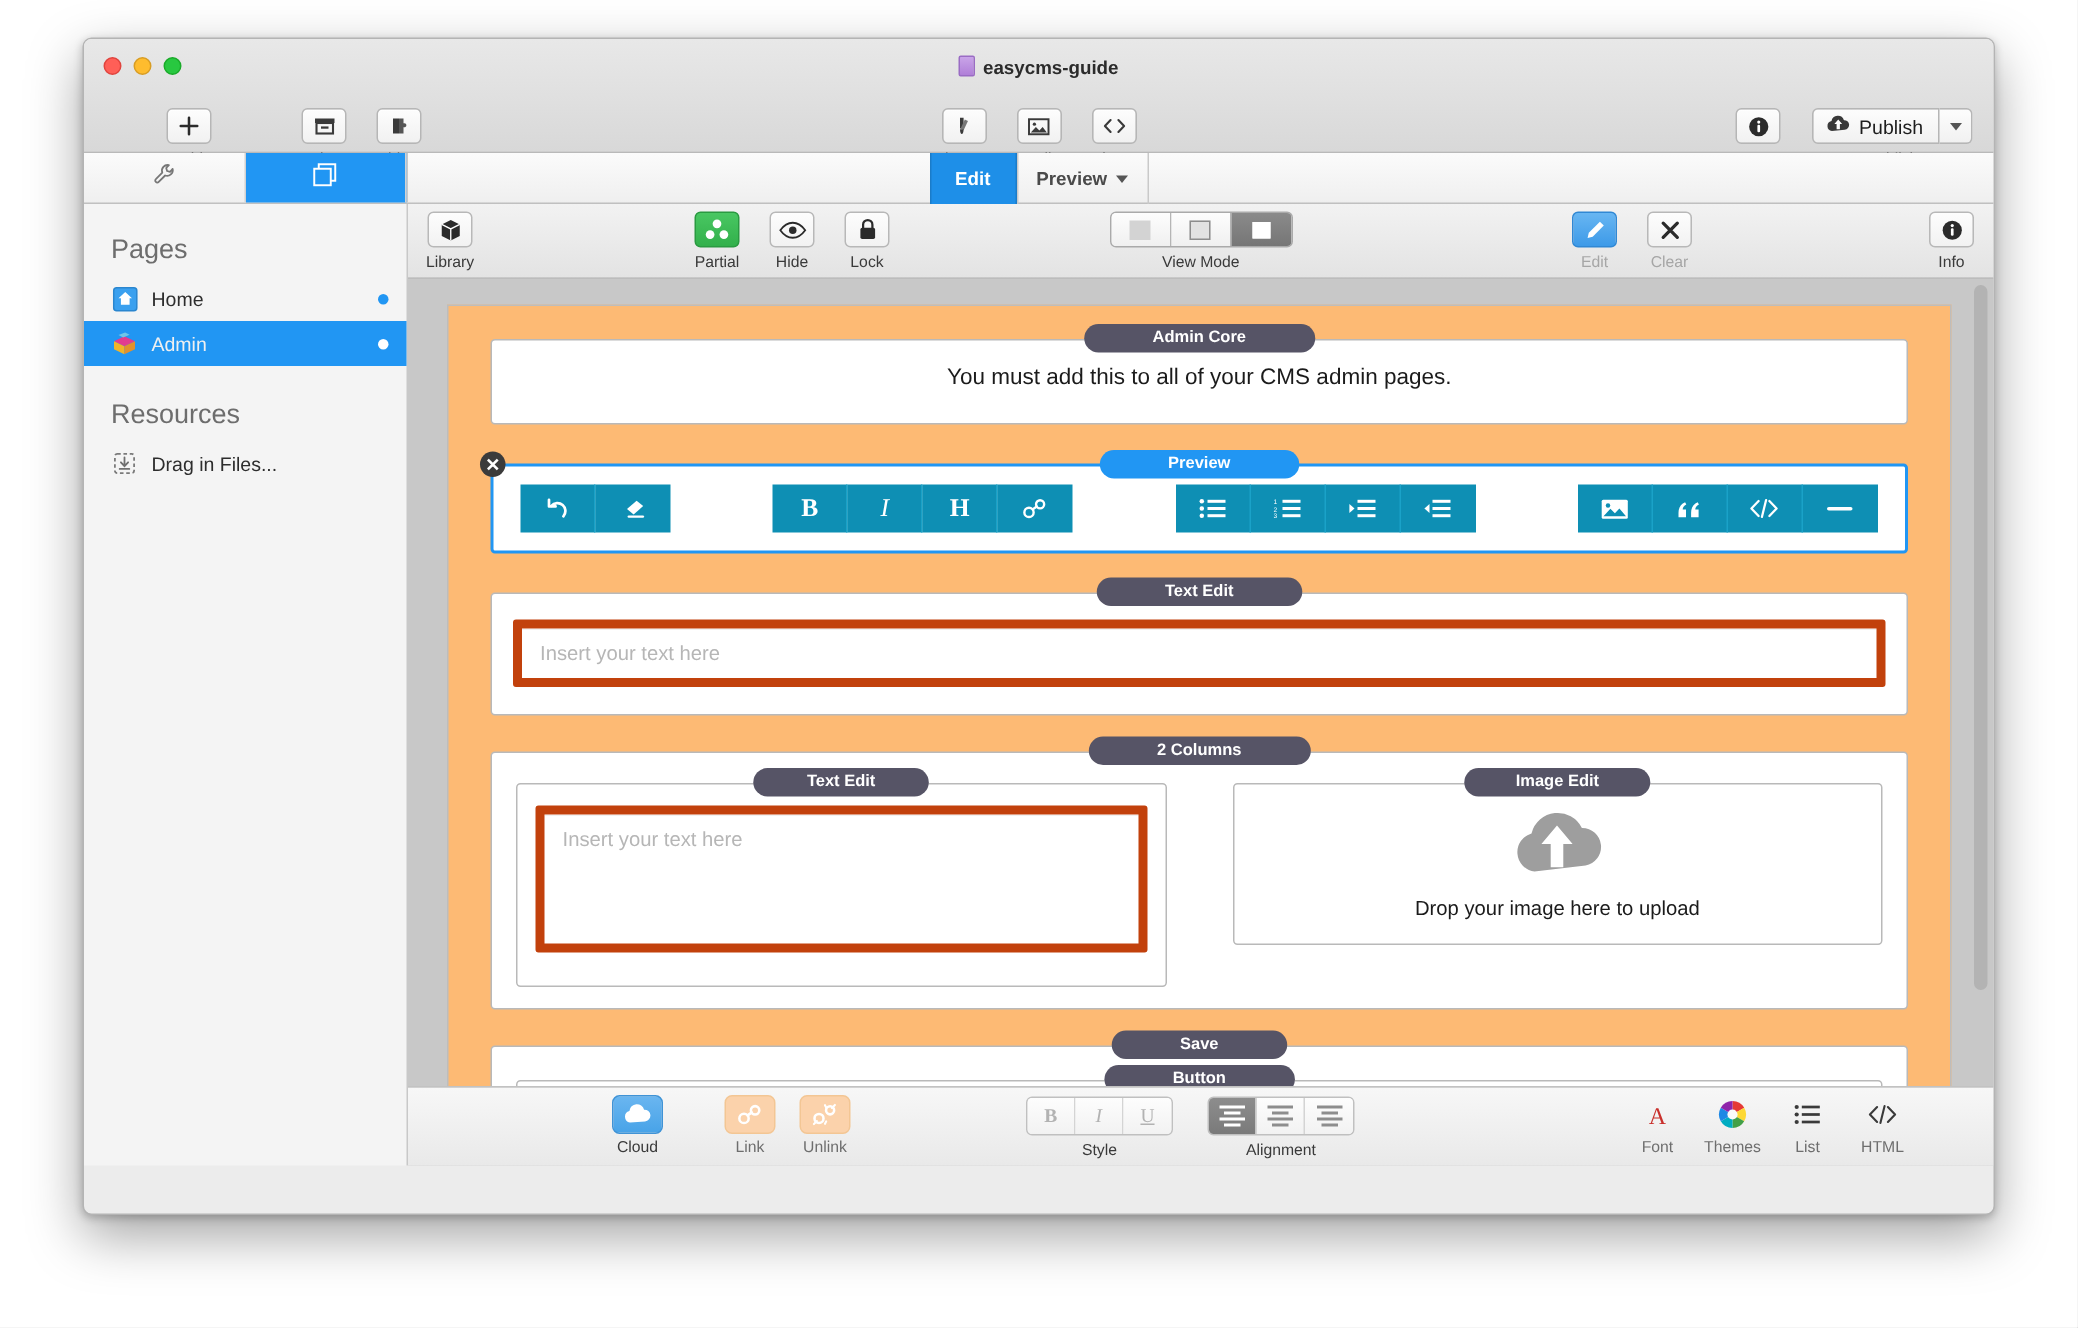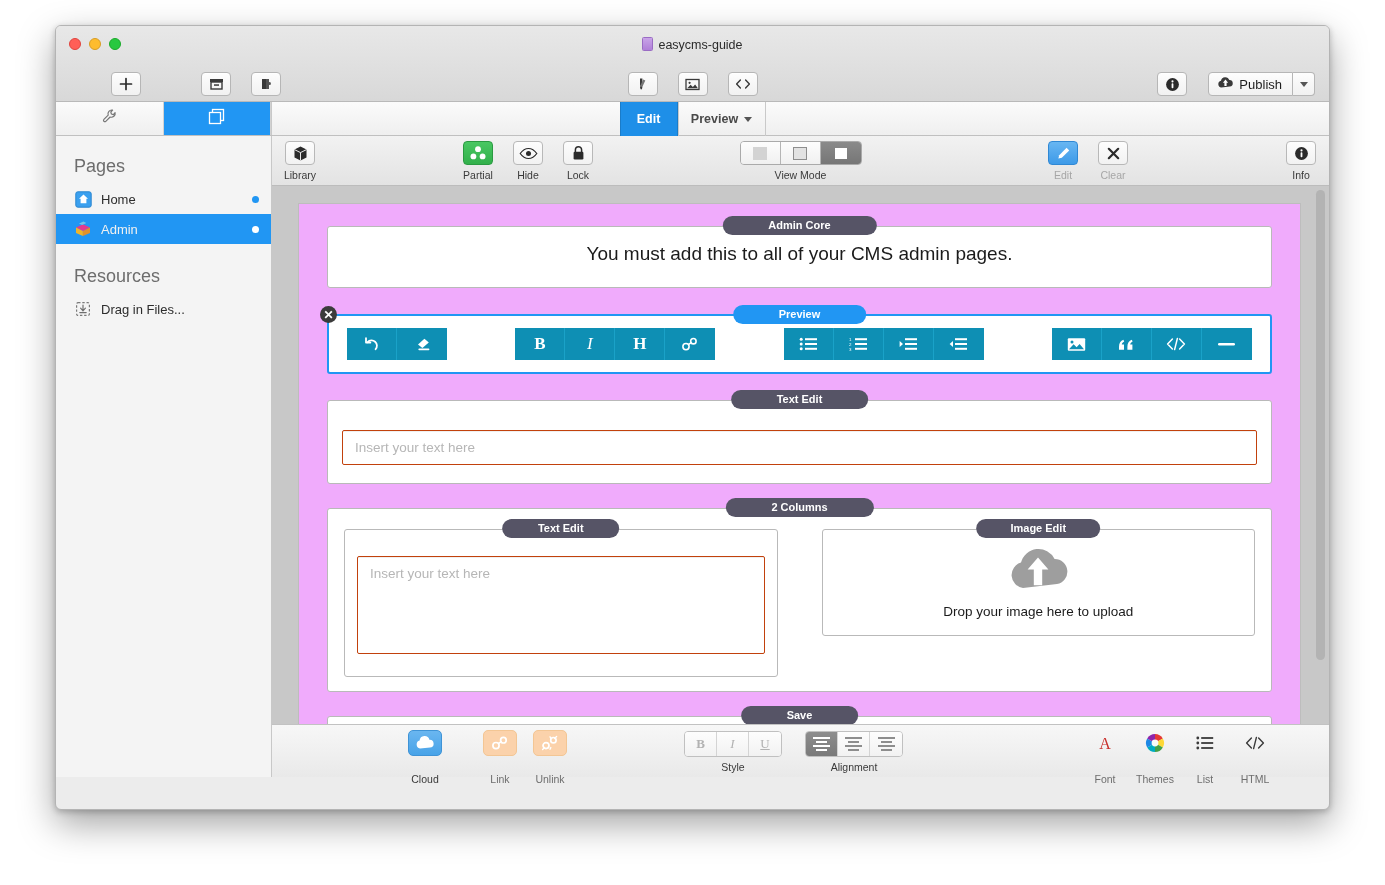--- a/index.html
+++ b/index.html
@@ -29,21 +29,21 @@
     border-bottom: 1px solid #b9b9b9;
   }
   .traffic { position: absolute; left: 13px; top: 12px; display: flex; gap: 8px; }
   .tl { width: 12px; height: 12px; border-radius: 50%; }
   .tl.red    { background: #ff5f57; border: 1px solid #e0443e; }
   .tl.yellow { background: #febc2e; border: 1px solid #d89d24; }
   .tl.green  { background: #28c840; border: 1px solid #1aab29; }
 
   .doctitle {
     position: absolute; left: 0; right: 0; top: 11px;
-    text-align: center; font-size: 12.5px; color: #2b2b2b; font-weight: 400;
+    text-align: center; font-size: 12.5px; color: #2b2b2b; font-weight: 700;
   }
   .doctitle .docicon {
     display: inline-block; width: 11px; height: 14px; vertical-align: -2px;
     margin-right: 5px; border-radius: 1.5px;
     background: linear-gradient(#c9a4e8, #b07fd8);
     border: 1px solid #9a6cc4;
   }
 
   .tbgroup { position: absolute; display: flex; gap: 2px; align-items: flex-start; }
   .tbitem { width: 48px; text-align: center; cursor: default; }
@@ -152,21 +152,21 @@
   .segbtn.on { background: linear-gradient(#8a8a8a,#767676); }
   .sq { width: 14px; height: 13px; }
   .sq.plain { background: #d3d3d3; }
   .sq.outline { background: #e2e2e2; border: 1px solid #8d8d8d; }
   .sq.white { background: #fff; border: 1px solid #fff; width: 12px; height: 11px; }
 
   
   .canvasarea { flex: 1; position: relative; overflow: hidden; background: #c8c8c8; }
   .page {
     position: absolute; left: 26px; top: 17px; width: 1003px; height: 560px;
-    background: #f0abfc; border: 1px solid #bdbdbd;
+    background: #fdba74; border: 1px solid #bdbdbd;
   }
   .vscroll {
     position: absolute; right: 4px; top: 4px; width: 9px; bottom: 4px;
   }
   .vthumb { position: absolute; top: 0; left: 0; width: 9px; height: 470px; border-radius: 5px; background: #b3b3b3; }
 
   
   .widget { position: relative; border: 1px solid #b9b9b9; border-radius: 3px; background: #fff; }
   .widget.sel { border: 2px solid #2196f3; }
   .wtitle {
@@ -176,26 +176,25 @@
   }
   .wtitle.blue { background: #2196f3; }
   .closebadge {
     position: absolute; left: -9px; top: -10px; width: 17px; height: 17px;
     border-radius: 50%; background: #3b3b3b; color: #fff;
     display: flex; align-items: center; justify-content: center;
     font-size: 12px; font-weight: bold; line-height: 1;
   }
 
   .wbody { padding: 14px 14px 12px; }
-  .centertext { text-align: center; font-size: 19px; color: #1b1b1b; }
+  .centertext { text-align: center; font-size: 15px; color: #1b1b1b; }
   .textfield {
-    border: 1px solid #c2410c; background: #fff; color: #b6b6b6;
+    border: 6px solid #c2410c; background: #fff; color: #b6b6b6;
     font-size: 13.5px; padding: 9px 12px; border-radius: 2px;
     box-shadow: 0 1px 0 #f0f0f0 inset;
-    margin-top: 12px;
   }
 
   
   .tbrow { display: flex; justify-content: space-between; align-items: center; padding: 4px 18px 2px; }
   .tbcluster { display: flex; }
   .tbcell {
     width: 50px; height: 32px; background: #0e8fb4;
     display: flex; align-items: center; justify-content: center;
     color: #fff; border-right: 1px solid #1aa2c8;
   }
@@ -217,21 +216,21 @@
   }
   .bb-item { position: absolute; top: 5px; text-align: center; width: 56px; }
   .bb-btn {
     width: 34px; height: 26px; margin: 0 auto; border-radius: 5px;
     display: flex; align-items: center; justify-content: center;
     background: linear-gradient(#fdfdfd,#f2f2f2); border: 1px solid #c4c4c4;
   }
   .bb-btn.blue { background: linear-gradient(#6ab6f0, #48a3e8); border-color: #3f93d6; }
   .bb-btn.peach { background: #fbd2ab; border-color: #f4c header; border-color: #f3c694; }
   .bb-btn.flat { background: transparent; border: none; }
-  .bb-lab { font-size: 10.5px; color: #6e6e6e; margin-top: 17px; }
+  .bb-lab { font-size: 10.5px; color: #6e6e6e; margin-top: 3px; }
   .bb-lab.dark { color: #3a3a3a; }
 
   .bb-seg { position: absolute; top: 6px; text-align: center; }
   .bb-segctl { display: flex; border: 1px solid #c0c0c0; border-radius: 4px; overflow: hidden; background: #f6f6f6; }
   .bb-segbtn {
     width: 32px; height: 24px; display: flex; align-items: center; justify-content: center;
     border-right: 1px solid #d4d4d4; background: linear-gradient(#fdfdfd,#f2f2f2);
     font-size: 13px; color: #b2b2b2; font-family: "Liberation Serif", serif;
   }
   .bb-segbtn:last-child { border-right: none; }

